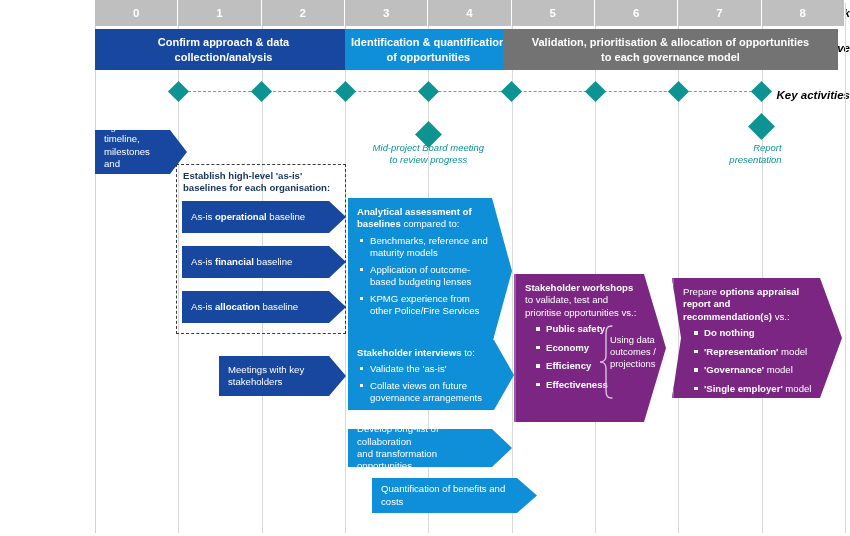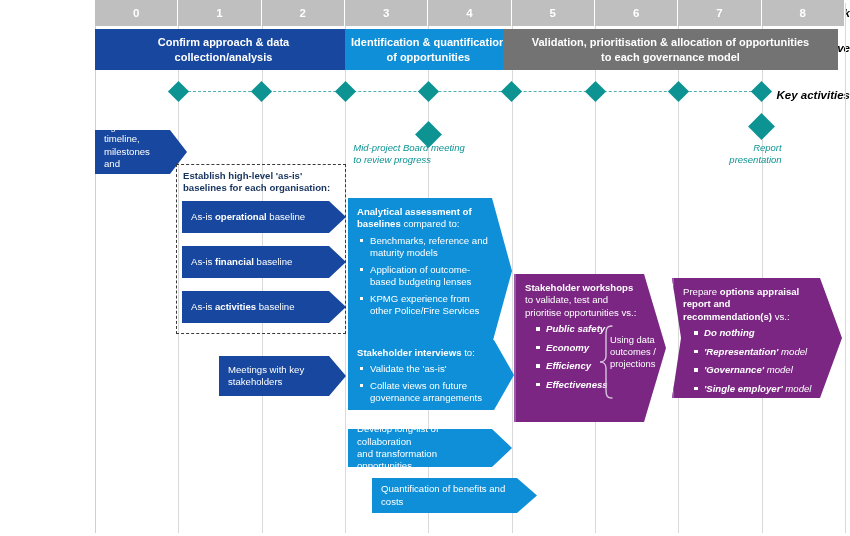--- a/index.html
+++ b/index.html
@@ -94,20 +94,21 @@
     transform: rotate(45deg);
   }
   .diamond.big { width: 19px; height: 19px; }
 
   .ms-note {
     position: absolute;
     font-style: italic;
     font-size: 9.5px;
     color: #0E9393;
     line-height: 1.25;
+    text-align: center;
     white-space: pre-line;
   }
   .ms-note.right { text-align: right; }
 
   
   #weekly-caption {
     position: absolute;
     left: 118px; top: 88px;
     width: 78px;
     font-style: italic;
@@ -151,21 +152,21 @@
   .arrow ul li::before {
     content: "";
     position: absolute;
     left: -8px; top: 4px;
     width: 3px; height: 3px;
     background: currentColor;
   }
   .arrow ul.sq li::before {
     width: 3.5px; height: 3.5px;
   }
-  .arrow ul.wide li { margin-bottom: 6px; padding-left: 10px; font-style: italic; }
+  .arrow ul.wide li { margin-bottom: 6px; padding-left: 10px; }
   .arrow ul.wide li::before { left: 0px; }
 
   
   #dashed-group {
     position: absolute;
     left: 176px; top: 164px;
     width: 170px; height: 170px;
     border: 1.3px dashed #3a3a3a;
     background: transparent;
   }
@@ -276,21 +277,21 @@
   </div>
 
   <div class="arrow navy" style="left:182px; top:246px; width:164px; height:32px;">
     <p>
       <span>As-is </span><b>financial</b><span> baseline</span>
     </p>
   </div>
 
   <div class="arrow navy" style="left:182px; top:291px; width:164px; height:32px;">
     <p>
-      <span>As-is </span><b>activities</b><span> baseline</span>
+      <span>As-is </span><b>allocation</b><span> baseline</span>
     </p>
   </div>
 
   <div class="arrow blue" style="left:348px; top:198px; width:164px; height:146px; justify-content:flex-start; padding-top:8px;">
     <p><b>Analytical  assessment of baselines</b><span> compared to:</span></p>
     <ul>
       <li>Benchmarks, reference and maturity models</li>
       <li>Application of outcome-based budgeting lenses</li>
       <li>KPMG experience from other Police/Fire Services</li>
     </ul>

